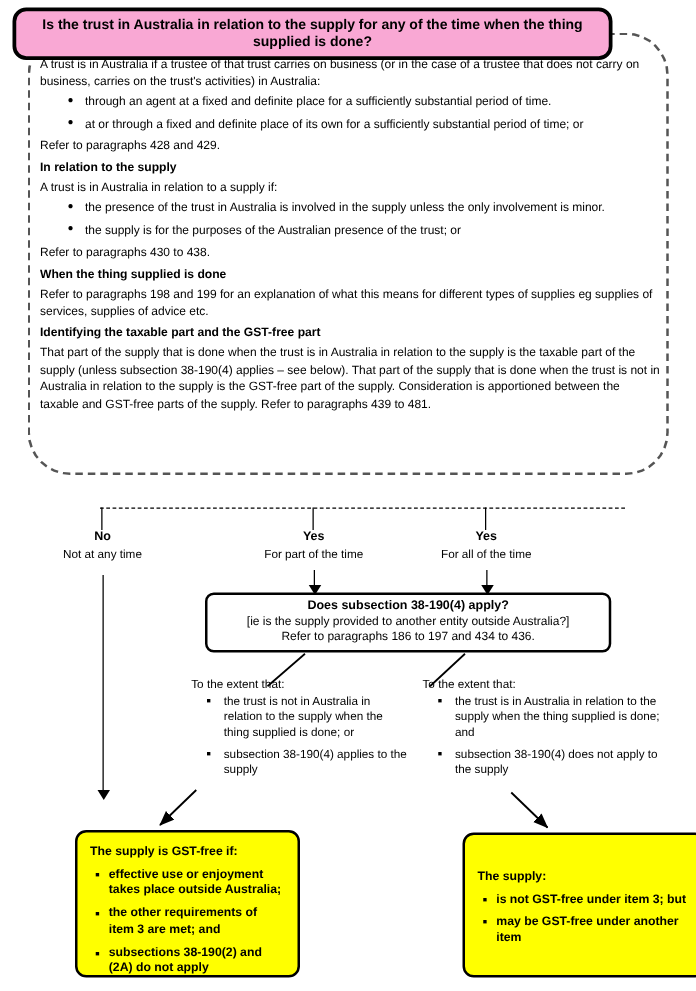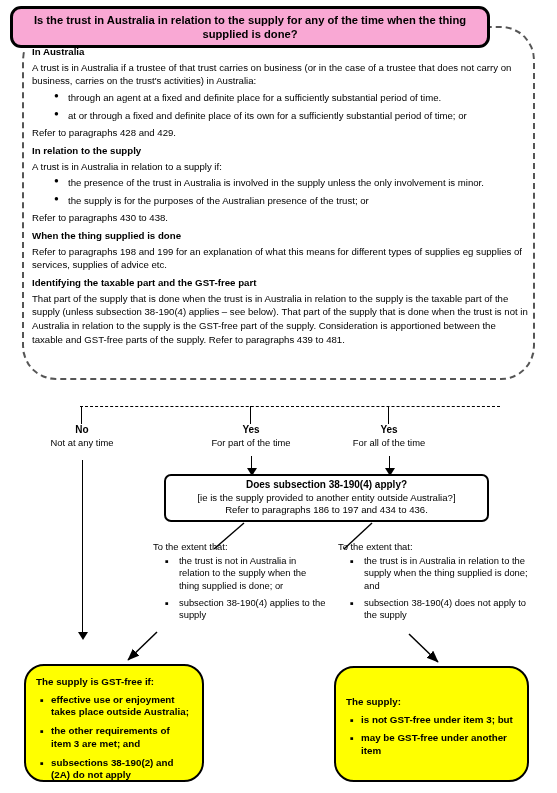--- a/index.html
+++ b/index.html
@@ -212,27 +212,28 @@
   #extent-left  { left: 153px; top: 541px; width: 175px; }
   #extent-right { left: 338px; top: 541px; width: 190px; }
 
   
   .diag { position: absolute; z-index: 3; }
 
   
   .yellow-box {
     position: absolute;
     border: 2.6px solid #000;
-    border-radius: 20px;
+    border-radius: 9px;
     background: #FFFF00;
     z-index: 4;
     padding: 10px 10px 8px 10px;
     font-size: 9.8px;
     font-weight: bold;
     line-height: 1.3;
+    margin-left: 36px;
   }
   .yellow-box .yb-head { margin: 0 0 5px 0; }
   .yellow-box ul {
     margin: 0;
     padding-left: 4px;
     list-style: none;
   }
   .yellow-box ul li {
     position: relative;
     padding-left: 11px;
@@ -254,21 +255,20 @@
 <div id="explain-panel"></div>
 <div id="dash-mask"></div>
 
 <div id="question-box">
   <span class="qtext">Is the trust in Australia in relation to the supply for any of the time when the thing supplied is done?</span>
 </div>
 
 <div id="explain-content">
 
   <div class="sec">
-    <h4>In Australia</h4>
     <p>A trust is in Australia if a trustee of that trust carries on business (or in the case of a trustee that does not carry on business, carries on the trust's activities) in Australia:</p>
     <ul>
       <li>through an agent at a fixed and definite place for a sufficiently substantial period of time.</li>
       <li>at or through a fixed and definite place of its own for a sufficiently substantial period of time; or</li>
     </ul>
     <p>Refer to paragraphs 428 and 429.</p>
   </div>
 
   <div class="sec">
     <h4>In relation to the supply</h4>

